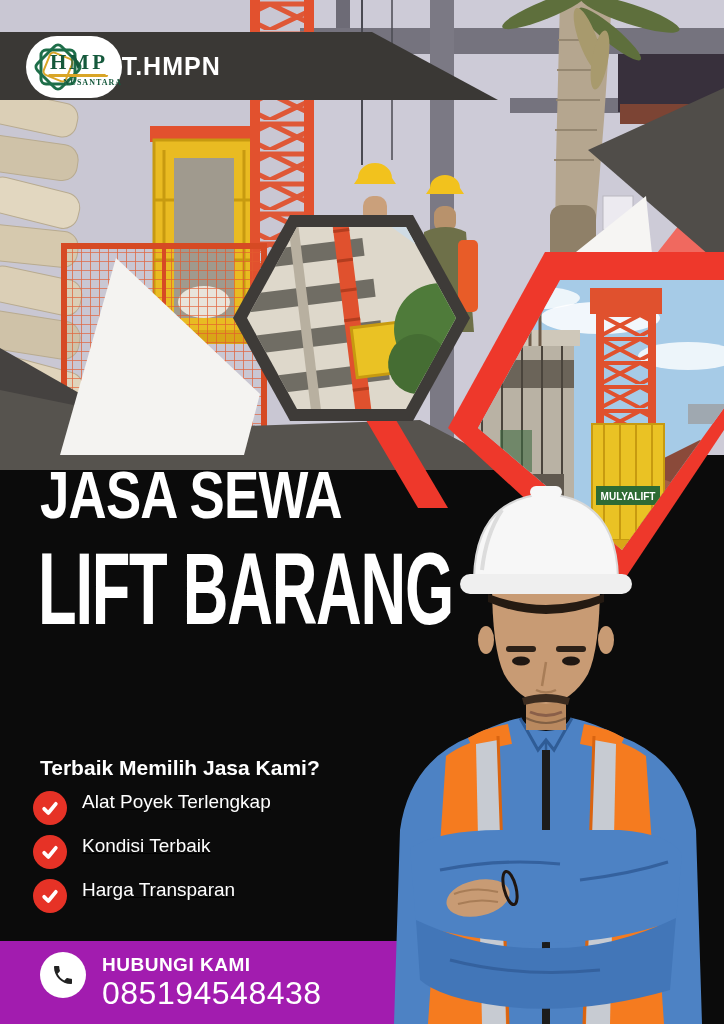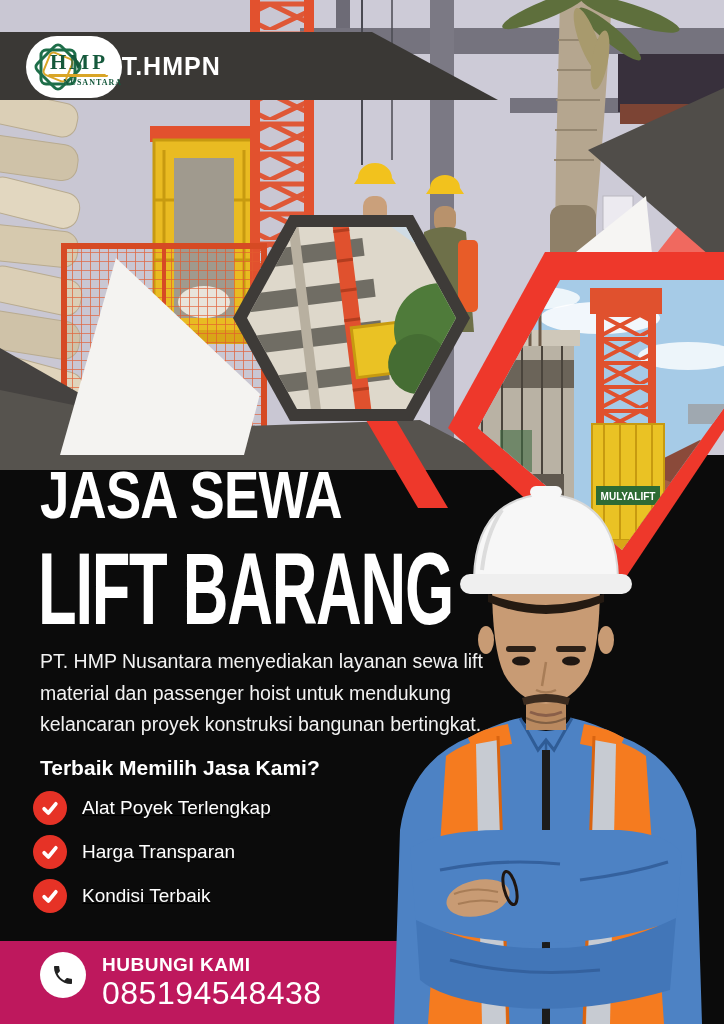--- a/index.html
+++ b/index.html
@@ -43,30 +43,30 @@
   }
   .desc{
     position:absolute;left:40px;top:646px;z-index:5;color:#f2f2f2;
     font-size:19.5px;line-height:1.62;white-space:nowrap;
   }
   .why-heading{
     position:absolute;left:40px;top:756px;z-index:5;color:#ffffff;
     font-size:21px;font-weight:800;
   }
   .why-list{position:absolute;left:33px;top:791px;z-index:5;}
-  .why-item{display:flex;align-items:center;height:34px;margin-bottom:10px;text-decoration:underline;}
+  .why-item{display:flex;align-items:flex-start;height:34px;margin-bottom:10px;text-decoration:underline;}
   .check-circle{
     width:34px;height:34px;border-radius:50%;background:#e63226;
     display:flex;align-items:center;justify-content:center;flex:0 0 34px;
   }
   .why-label{color:#ffffff;font-size:19px;margin-left:15px;}
   
   .contact-bar{
     position:absolute;left:0;top:941px;width:592px;height:83px;
-    background:#be185d;z-index:2;
+    background:#a21caf;z-index:2;
   }
   .phone-circle{
     position:absolute;left:40px;top:11px;width:46px;height:46px;
     border-radius:50%;background:#ffffff;display:flex;align-items:center;justify-content:center;
   }
   .contact-heading{
     position:absolute;left:102px;top:13px;color:#fff;font-size:19px;
     font-weight:800;letter-spacing:.5px;
   }
   .contact-phone{
@@ -252,51 +252,46 @@
       <rect x="18" y="18" width="24" height="24" rx="4" fill="none" stroke="#d9a527" stroke-width="2" transform="rotate(22 30 30)"></rect>
     </svg>
     <div class="logo-text">HMP</div>
     <div class="logo-underline"></div>
     <div class="logo-subtext">NUSANTARA</div>
   </div>
   <div class="company-name">PT.HMPN</div>
 
   <div class="h1">JASA SEWA</div>
   <div class="h2">LIFT BARANG</div>
-  <div class="desc">
-    <div>PT. HMP Nusantara menyediakan layanan sewa lift</div>
-    <div>material dan passenger hoist untuk mendukung</div>
-    <div>kelancaran proyek konstruksi bangunan bertingkat.</div>
-  </div>
 
   <div class="why-heading">Terbaik Memilih Jasa Kami?</div>
   <div class="why-list">
     <div class="why-item">
       <div class="check-circle">
         <svg width="20" height="20" viewBox="0 0 24 24">
             <path d="M5 13 l5 5 L19 7" stroke="#ffffff" stroke-width="4.5" fill="none" stroke-linecap="round" stroke-linejoin="round"></path>
           </svg>
       </div>
       <div class="why-label">Alat Poyek Terlengkap</div>
     </div>
     <div class="why-item">
       <div class="check-circle">
         <svg width="20" height="20" viewBox="0 0 24 24">
             <path d="M5 13 l5 5 L19 7" stroke="#ffffff" stroke-width="4.5" fill="none" stroke-linecap="round" stroke-linejoin="round"></path>
           </svg>
       </div>
-      <div class="why-label">Harga Transparan</div>
+      <div class="why-label">Kondisi Terbaik</div>
     </div>
     <div class="why-item">
       <div class="check-circle">
         <svg width="20" height="20" viewBox="0 0 24 24">
             <path d="M5 13 l5 5 L19 7" stroke="#ffffff" stroke-width="4.5" fill="none" stroke-linecap="round" stroke-linejoin="round"></path>
           </svg>
       </div>
-      <div class="why-label">Kondisi Terbaik</div>
+      <div class="why-label">Harga Transparan</div>
     </div>
   </div>
 
   <div class="contact-bar">
     <div class="phone-circle">
       <svg width="24" height="24" viewBox="0 0 24 24">
         <path d="M6.6 10.8c1.5 2.9 3.8 5.2 6.7 6.7l2.2-2.2c.3-.3.7-.4 1-.2 1.1.4 2.3.6 3.5.6.6 0 1 .4 1 1V20c0 .6-.4 1-1 1C10.6 21 3 13.4 3 4c0-.6.4-1 1-1h3.3c.6 0 1 .4 1 1 0 1.2.2 2.4.6 3.5.1.3 0 .7-.2 1l-2.1 2.3z" fill="#222222"></path>
       </svg>
     </div>
     <div class="contact-heading">HUBUNGI KAMI</div>

